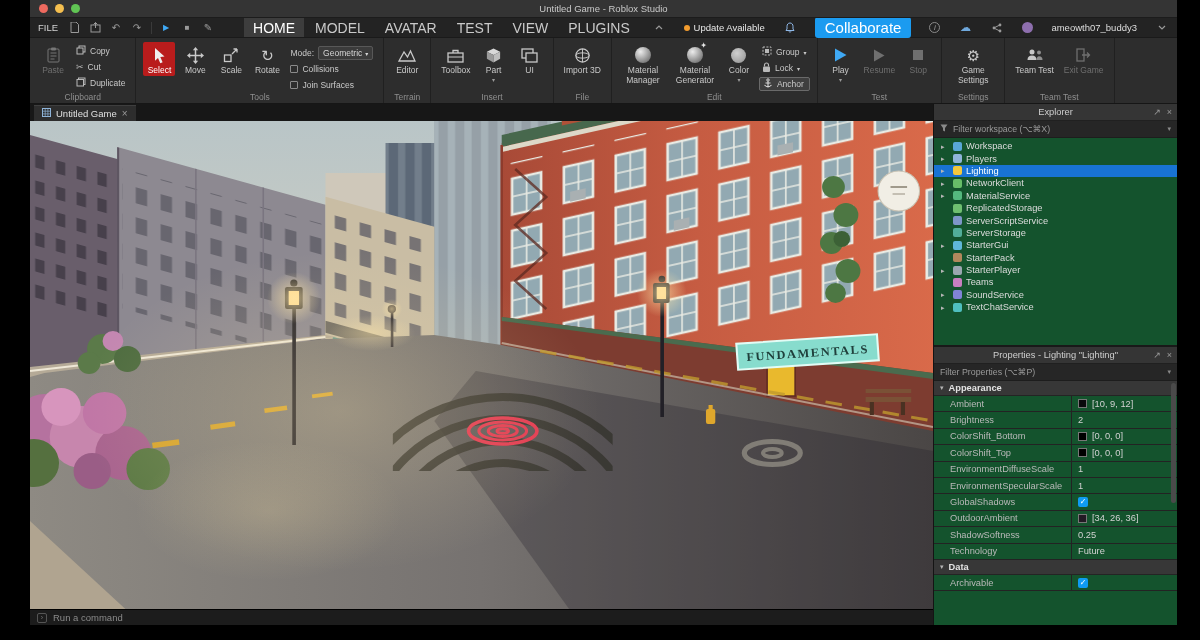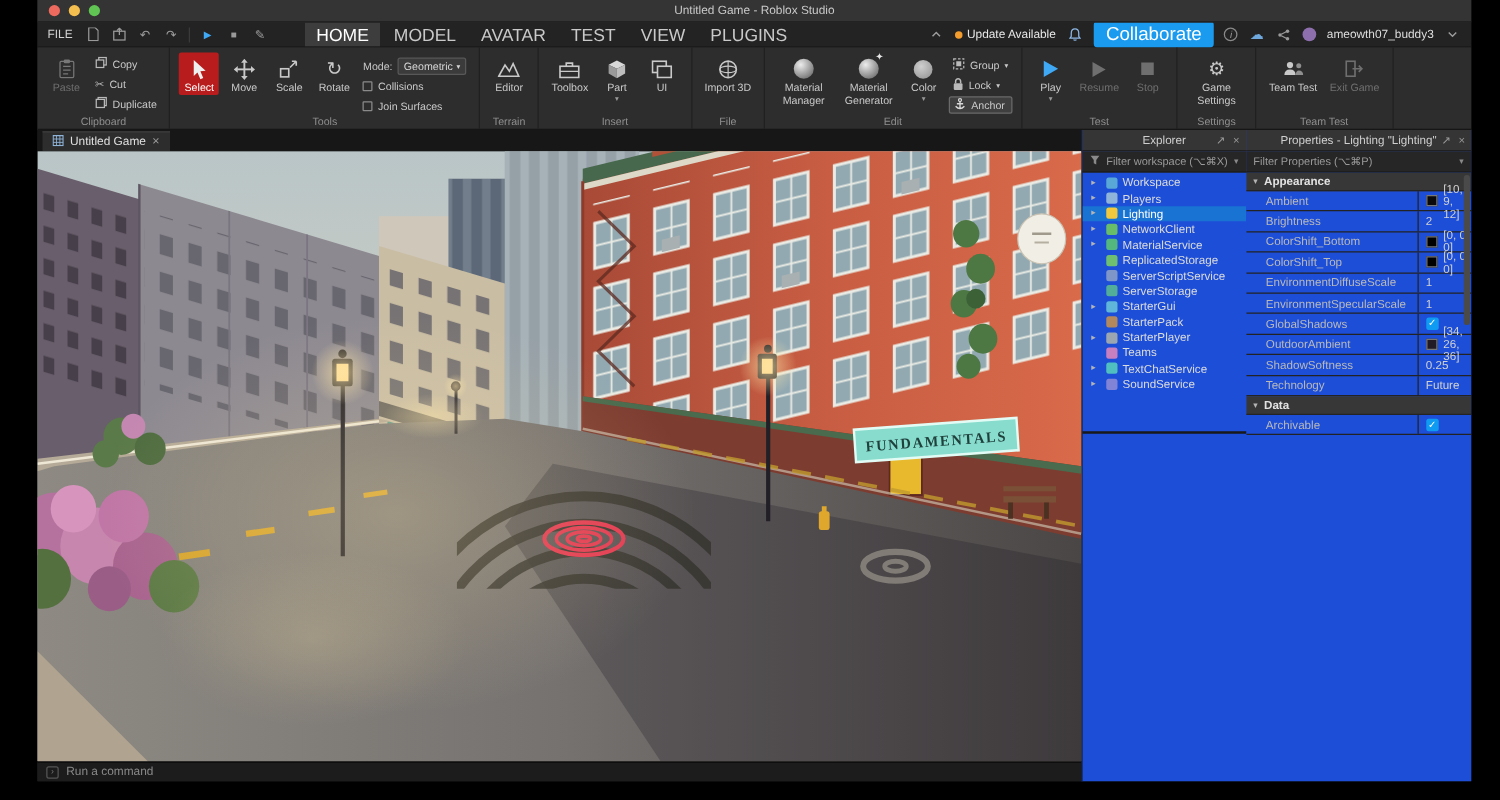--- a/index.html
+++ b/index.html
@@ -18,21 +18,21 @@
   
   .menubar { height:20px; background:#232323; display:flex; align-items:center; padding:0 8px; gap:7px; font-size:9.5px; color:#c6c6c6; border-bottom:1px solid #1a1a1a; }
   .mfile { font-size:9.5px; color:#d2d2d2; margin-right:2px; cursor:default; }
   .mico { display:inline-flex; align-items:center; justify-content:center; width:14px; height:14px; color:#9a9a9a; font-size:10px; }
   .mchar { font-size:10px; }
   .mplay { color:#3fa9f5; font-size:8px; }
   .msep { width:1px; height:12px; background:#3a3a3a; }
   .tabs { display:flex; margin-left:22px; gap:2px; height:100%; align-items:stretch; }
   .tab { display:flex; align-items:center; padding:0 9px; font-size:14px; color:#c9c9c9; cursor:default; }
   .tab.active { background:#3d3d3d; color:#fff; }
-  .mright { margin-left:auto; display:flex; align-items:center; gap:8px; }
+  .mright { margin-left:auto; display:flex; align-items:center; gap:18px; }
   .update { display:flex; align-items:center; gap:4px; color:#e8e8e8; font-size:9.5px; }
   .dot { width:6px; height:6px; border-radius:50%; background:#f39c2e; display:inline-block; }
   .collab { background:#1b9bf0; color:#fff; font-size:15px; padding:2px 10px; border-radius:3px; }
   .circle-i { border:1px solid #8a8a8a; border-radius:50%; width:11px; height:11px; font-size:8px; color:#9a9a9a; font-style:italic; }
   .cloud { color:#6fa8dc; font-size:11px; }
   .avatar { width:11px; height:11px; border-radius:50%; background:#8e6fae; display:inline-block; }
   .uname { color:#dedede; font-size:9.5px; }
 
   
   .ribbon { height:66px; background:#2d2d2d; display:flex; border-bottom:1px solid #161616; }
@@ -59,21 +59,21 @@
   .leftcol { flex:1; display:flex; flex-direction:column; min-width:0; }
   .doctabs { height:17px; background:#171717; display:flex; align-items:flex-end; padding-left:4px; }
   .doctab { height:16px; background:#2d2d2d; border-top:1px solid #3e3e3e; display:flex; align-items:center; gap:5px; padding:0 8px; font-size:9.5px; color:#e0e0e0; }
   .doctab .close { color:#9a9a9a; font-size:10px; }
   .viewport { flex:1; position:relative; background:#4a4a4a; min-height:0; }
   .viewport svg.scene { position:absolute; inset:0; width:100%; height:100%; display:block; }
   .cmdbar { height:16px; background:#1c1c1c; border-top:1px solid #000; display:flex; align-items:center; gap:6px; padding:0 7px; font-size:9.5px; color:#8a8a8a; }
   .cmdicon { width:10px; height:10px; border:1px solid #555; border-radius:2px; display:flex; align-items:center; justify-content:center; font-size:7px; color:#777; }
 
   
-  .rightcol { width:312px; display:flex; background:#1d4ed8; border-left:1px solid #141414; }
+  .rightcol { width:244px; display:flex; flex-direction:column; background:#14532d; border-left:1px solid #141414; }
   .panelhdr { height:17px; background:#353535; border-bottom:1px solid #202020; position:relative; display:flex; align-items:center; justify-content:center; font-size:9.3px; color:#cfcfcf; flex:none; }
   .hdricons { position:absolute; right:5px; top:0; bottom:0; display:flex; align-items:center; gap:6px; color:#9a9a9a; font-size:9px; }
   .filterrow { height:17px; background:#262626; border-bottom:1px solid #1d1d1d; display:flex; align-items:center; gap:5px; padding:0 6px; font-size:8.8px; color:#9a9a9a; flex:none; }
   .filterrow .fcaret { margin-left:auto; font-size:7px; color:#8a8a8a; }
   .explorer { height:243px; display:flex; flex-direction:column; border-bottom:2px solid #191919; flex:none; }
   .tree { flex:1; overflow:hidden; padding-top:2px; }
   .trow { display:flex; align-items:center; height:12.4px; padding-left:7px; gap:4px; }
   .trow.sel { background:#1873d3; }
   .tarrow { width:8px; font-size:7px; color:#b5b5b5; line-height:1; flex:none; }
   .tarrow.inv { visibility:hidden; }
@@ -708,27 +708,27 @@
                 <span class="ticon" style="background: rgb(155, 166, 176);"></span>
                 <span class="tlabel">StarterPlayer</span>
               </div>
               <div class="trow">
                 <span class="tarrow inv">▸</span>
                 <span class="ticon" style="background: rgb(199, 127, 192);"></span>
                 <span class="tlabel">Teams</span>
               </div>
               <div class="trow">
                 <span class="tarrow">▸</span>
+                <span class="ticon" style="background: rgb(128, 131, 214);"></span>
+                <span class="tlabel">SoundService</span>
+              </div>
+              <div class="trow">
+                <span class="tarrow">▸</span>
                 <span class="ticon" style="background: rgb(79, 191, 191);"></span>
                 <span class="tlabel">TextChatService</span>
-              </div>
-              <div class="trow">
-                <span class="tarrow">▸</span>
-                <span class="ticon" style="background: rgb(128, 131, 214);"></span>
-                <span class="tlabel">SoundService</span>
               </div>
             </div>
       </div>
 
       <div class="properties">
         <div class="panelhdr">
           <span>Properties - Lighting "Lighting"</span>
           <span class="hdricons">
             <span>↗</span>
             <span>×</span>

